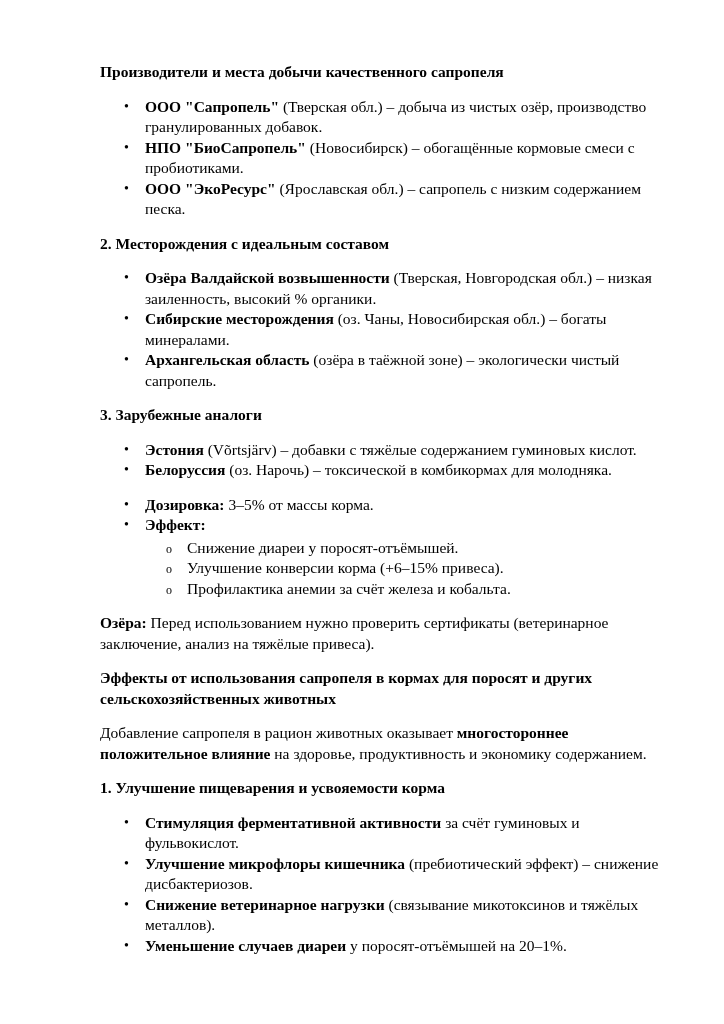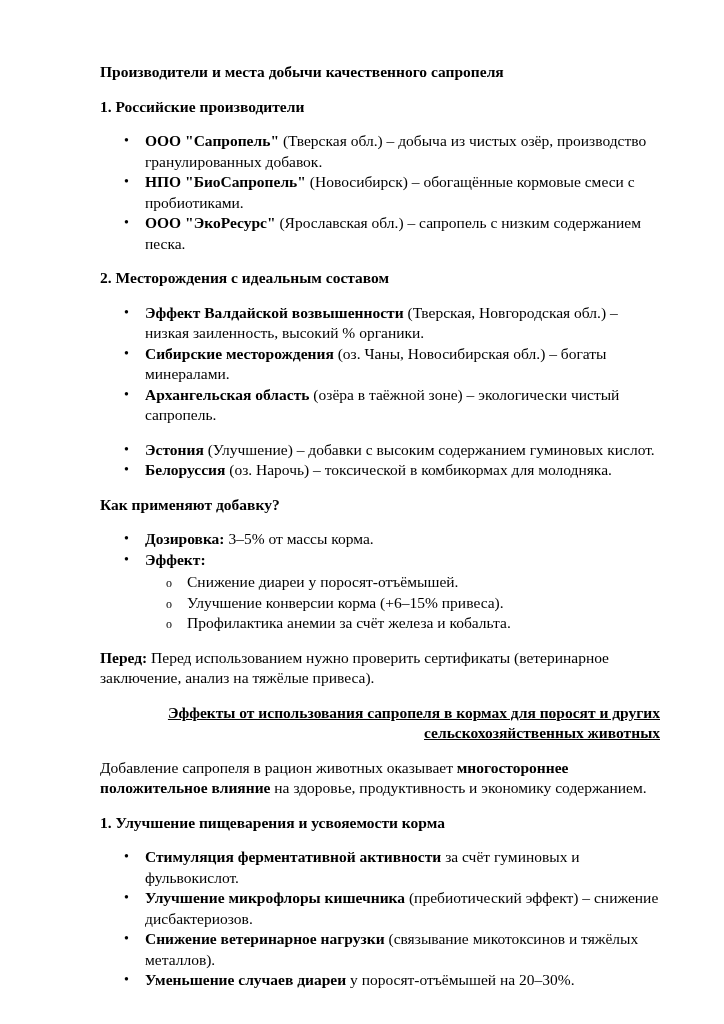--- a/index.html
+++ b/index.html
@@ -19,21 +19,21 @@
   .page {
     box-sizing: border-box;
     width: 724px;
     height: 1024px;
     padding: 62px 64px 40px 100px;
     background: #ffffff;
     border-radius: 22px;
   }
   p { margin: 0 0 14px 0; }
   .b { font-weight: bold; }
-  .center { text-align: right; text-decoration: underline; }
+  .center { text-align: left; }
   ul {
     list-style: none;
     margin: 0 0 14px 0;
     padding: 0 0 0 45px;
   }
   ul.sub {
     margin: 2px 0 0 0;
     padding-left: 42px;
   }
   li { position: relative; }
@@ -45,58 +45,57 @@
   .marker.dot { font-size: 14px; }
   .marker.circ { font-size: 12px; top: 1px; }
 </style>
 </head>
 <body>
 
 <div class="page">
 
   <p class="b">Производители и места добычи качественного сапропеля</p>
 
-  <p class="b">1. Российские производители</p>
   <ul>
     <li><span class="marker dot">•</span><span class="b">ООО "Сапропель"</span><span> (Тверская обл.) – добыча из чистых озёр, производство гранулированных добавок.</span></li>
     <li><span class="marker dot">•</span><span class="b">НПО "БиоСапропель"</span><span> (Новосибирск) – обогащённые кормовые смеси с пробиотиками.</span></li>
     <li><span class="marker dot">•</span><span class="b">ООО "ЭкоРесурс"</span><span> (Ярославская обл.) – сапропель с низким содержанием песка.</span></li>
   </ul>
 
   <p class="b">2. Месторождения с идеальным составом</p>
   <ul>
-    <li><span class="marker dot">•</span><span class="b">Эффект Валдайской возвышенности</span><span> (Тверская, Новгородская обл.) – низкая заиленность, высокий % органики.</span></li>
+    <li><span class="marker dot">•</span><span class="b">Озёра Валдайской возвышенности</span><span> (Тверская, Новгородская обл.) – низкая заиленность, высокий % органики.</span></li>
     <li><span class="marker dot">•</span><span class="b">Сибирские месторождения</span><span> (оз. Чаны, Новосибирская обл.) – богаты минералами.</span></li>
     <li><span class="marker dot">•</span><span class="b">Архангельская область</span><span> (озёра в таёжной зоне) – экологически чистый сапропель.</span></li>
   </ul>
 
+  <p class="b">3. Зарубежные аналоги</p>
   <ul>
-    <li><span class="marker dot">•</span><span class="b">Эстония</span><span> (Улучшение) – добавки с высоким содержанием гуминовых кислот.</span></li>
+    <li><span class="marker dot">•</span><span class="b">Эстония</span><span> (Võrtsjärv) – добавки с тяжёлые содержанием гуминовых кислот.</span></li>
     <li><span class="marker dot">•</span><span class="b">Белоруссия</span><span> (оз. Нарочь) – токсической в комбикормах для молодняка.</span></li>
   </ul>
 
-  <p class="b">Как применяют добавку?</p>
   <ul>
     <li><span class="marker dot">•</span><span class="b">Дозировка:</span><span> 3–5% от массы корма.</span></li>
     <li><span class="marker dot">•</span><span class="b">Эффект:</span><span></span>
       <ul class="sub">
         <li><span class="marker circ">o</span><span>Снижение диареи у поросят-отъёмышей.</span></li>
         <li><span class="marker circ">o</span><span>Улучшение конверсии корма (+6–15% привеса).</span></li>
         <li><span class="marker circ">o</span><span>Профилактика анемии за счёт железа и кобальта.</span></li>
       </ul>
     </li>
   </ul>
 
-  <p><span class="b">Перед:</span><span> Перед использованием нужно проверить сертификаты (ветеринарное заключение, анализ на тяжёлые привеса).</span></p>
+  <p><span class="b">Озёра:</span><span> Перед использованием нужно проверить сертификаты (ветеринарное заключение, анализ на тяжёлые привеса).</span></p>
 
   <p class="b center">Эффекты от использования сапропеля в кормах для поросят и других сельскохозяйственных животных</p>
 
   <p><span>Добавление сапропеля в рацион животных оказывает </span><span class="b">многостороннее положительное влияние</span><span> на здоровье, продуктивность и экономику содержанием.</span></p>
 
   <p class="b">1. Улучшение пищеварения и усвояемости корма</p>
   <ul>
     <li><span class="marker dot">•</span><span class="b">Стимуляция ферментативной активности</span><span> за счёт гуминовых и фульвокислот.</span></li>
     <li><span class="marker dot">•</span><span class="b">Улучшение микрофлоры кишечника</span><span> (пребиотический эффект) – снижение дисбактериозов.</span></li>
     <li><span class="marker dot">•</span><span class="b">Снижение ветеринарное нагрузки</span><span> (связывание микотоксинов и тяжёлых металлов).</span></li>
-    <li><span class="marker dot">•</span><span class="b">Уменьшение случаев диареи</span><span> у поросят-отъёмышей на 20–30%.</span></li>
+    <li><span class="marker dot">•</span><span class="b">Уменьшение случаев диареи</span><span> у поросят-отъёмышей на 20–1%.</span></li>
   </ul>
 
 </div>
 
 </body></html>

